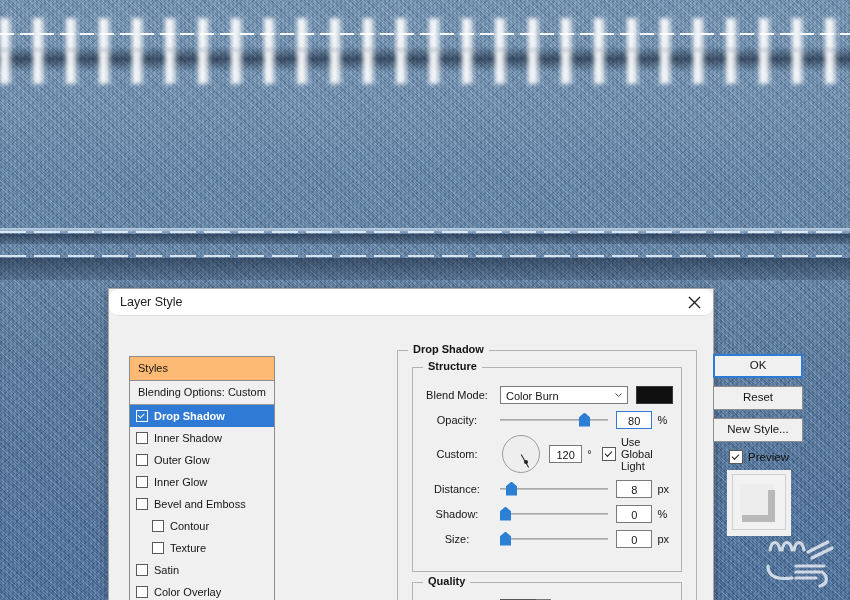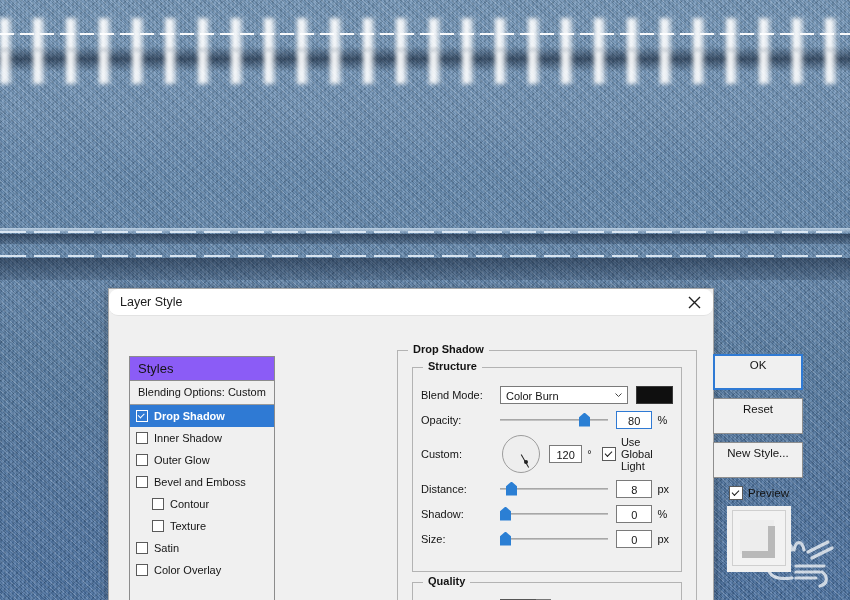--- a/index.html
+++ b/index.html
@@ -71,22 +71,22 @@
   #title-text{position:absolute;left:11px;top:6px;font-size:12.5px;color:#1c1c1c;}
   #close-btn{position:absolute;right:8px;top:4px;width:22px;height:18px;
     display:flex;align-items:center;justify-content:center;cursor:pointer;}
   #close-btn svg{display:block;}
 
   #body{position:relative;height:286px;background:#f0f0f0;}
 
   
   #style-list{position:absolute;left:20px;top:40px;width:144px;height:258px;
     background:#f0f0f0;border:1px solid #8c8c8c;overflow:hidden;}
-  .sl-head{height:23px;line-height:23px;padding-left:8px;background:#8b5cf6;
-    border-bottom:1px solid #8c8c8c;font-size:13px;}
+  .sl-head{height:23px;line-height:23px;padding-left:8px;background:#fdba74;
+    border-bottom:1px solid #8c8c8c;font-size:11px;}
   .sl-sub{height:23px;line-height:23px;padding-left:8px;background:#f0f0f0;
     border-bottom:1px solid #9a9a9a;font-size:11px;}
   .sl-item{height:22px;display:flex;align-items:center;padding-left:6px;font-size:11px;
     background:#f0f0f0;cursor:default;}
   .sl-item.indent{padding-left:22px;}
   .sl-item.sel{background:#2f7ad4;color:#ffffff;font-weight:bold;}
   .cbox{width:10px;height:10px;border:1px solid #5a5a5a;background:#ffffff;
     margin-right:6px;flex:0 0 auto;position:relative;}
   .cbox.on{background:#ffffff;}
   .cbox.on::after{content:"";position:absolute;left:1px;top:2px;width:5px;height:2.5px;
@@ -98,21 +98,21 @@
   
   #center{position:absolute;left:288px;top:34px;width:300px;}
   .grp{position:relative;border:1px solid #b3b3b3;padding:0;}
   .grp>.grp-label{position:absolute;top:-8px;left:10px;background:#f0f0f0;
     padding:0 5px;font-weight:bold;font-size:11px;color:#131313;}
   #grp-dropshadow{padding:14px 8px 8px 8px;}
   #grp-structure{margin:2px 6px 8px 6px;padding:16px 8px 22px 8px;}
   #grp-quality{margin:10px 6px 0 6px;padding:16px 8px 10px 8px;}
 
   .row{display:flex;align-items:center;height:21px;margin-bottom:4px;}
-  .lbl{width:72px;text-align:left;padding-right:7px;font-size:11px;flex:0 0 auto;}
+  .lbl{width:72px;text-align:center;padding-right:7px;font-size:11px;flex:0 0 auto;}
 
   .sel-box{width:130px;height:18px;background:#ffffff;border:1px solid #7a7a7a;
     position:relative;font-size:11px;line-height:18px;padding-left:5px;box-sizing:border-box;}
   .sel-box .chev{position:absolute;right:5px;top:6px;width:7px;height:4px;}
   .swatch{width:36px;height:16px;border:1px solid #3a3a3a;margin-left:8px;}
 
   .track{position:relative;height:18px;flex:0 0 auto;}
   .track .bar{position:absolute;left:0;top:8px;height:2px;width:100%;
     background:linear-gradient(180deg,#9a9a9a,#cfcfcf);}
   .knob{position:absolute;top:2px;width:11px;height:14px;
@@ -135,21 +135,21 @@
     margin-right:5px;position:relative;flex:0 0 auto;}
   .ckbox.on::after{content:"";position:absolute;left:2px;top:3px;width:6px;height:3px;
     border-left:1.7px solid #1b1b1b;border-bottom:1.7px solid #1b1b1b;transform:rotate(-45deg);}
 
   .contour-sw{width:34px;height:30px;border:1px solid #555;background:#fff;position:relative;}
   .contour-drop{width:14px;height:30px;border:1px solid #777;border-left:none;
     background:#efefef;position:relative;}
 
   
   #rightcol{position:absolute;left:604px;top:38px;width:92px;}
-  .btn{width:90px;height:36px;background:#f0f0f0;border:1px solid #8e8e8e;
+  .btn{width:90px;height:24px;background:#f0f0f0;border:1px solid #8e8e8e;
     font-size:11.5px;text-align:center;line-height:20px;margin-bottom:8px;cursor:pointer;
     box-sizing:border-box;}
   .btn.primary{border:2px solid #2f7ad4;line-height:18px;}
   #preview-row{display:flex;align-items:center;justify-content:center;
     font-size:11.5px;margin-top:2px;margin-bottom:6px;}
   #thumb{width:64px;height:66px;margin:0 auto;background:#f0f0f0;position:relative;}
   #thumb .tsq{position:absolute;left:5px;top:4px;width:52px;height:54px;
     background:#f2f2f2;border:1px solid #cfcfcf;}
   #thumb .tinner{position:absolute;left:13px;top:14px;width:34px;height:34px;background:#ededed;}
   #thumb .tsh-r{position:absolute;left:41px;top:20px;width:7px;height:32px;background:#b9b9b9;}
@@ -213,20 +213,24 @@
       <div class="sl-item">
         <span class="cbox"></span>
         <span>Inner Shadow</span>
       </div>
       <div class="sl-item">
         <span class="cbox"></span>
         <span>Outer Glow</span>
       </div>
       <div class="sl-item">
         <span class="cbox"></span>
+        <span>Inner Glow</span>
+      </div>
+      <div class="sl-item">
+        <span class="cbox"></span>
         <span>Bevel and Emboss</span>
       </div>
       <div class="sl-item indent">
         <span class="cbox"></span>
         <span>Contour</span>
       </div>
       <div class="sl-item indent">
         <span class="cbox"></span>
         <span>Texture</span>
       </div>

